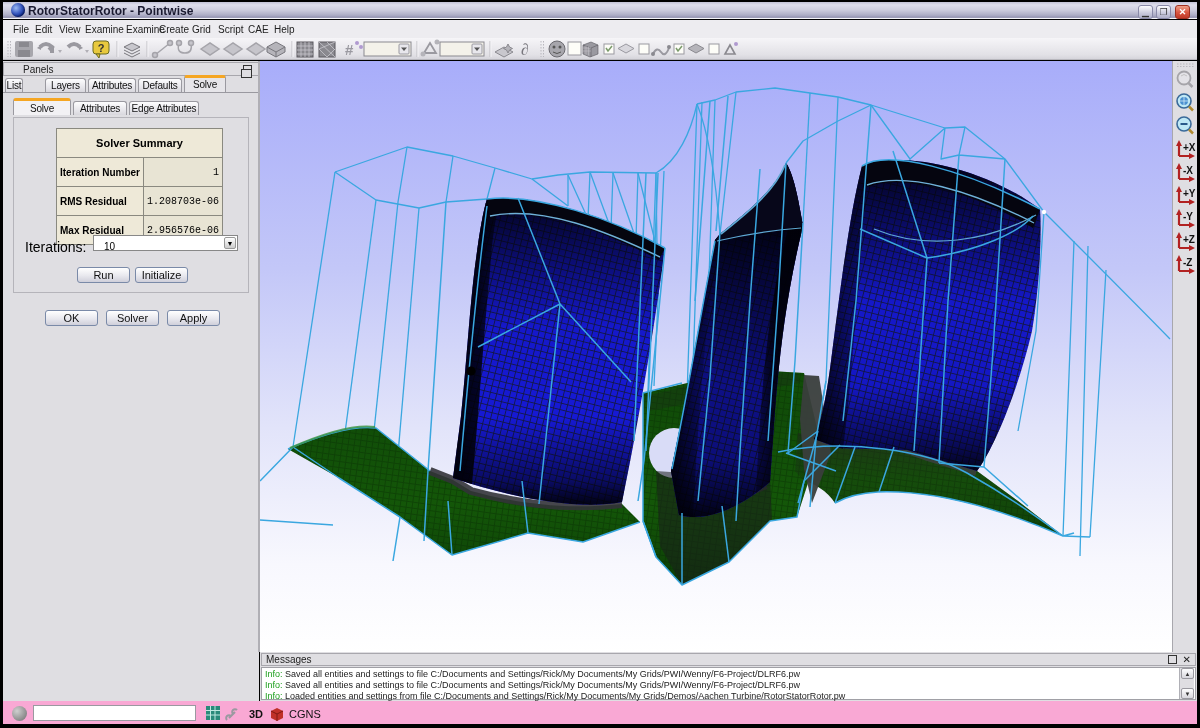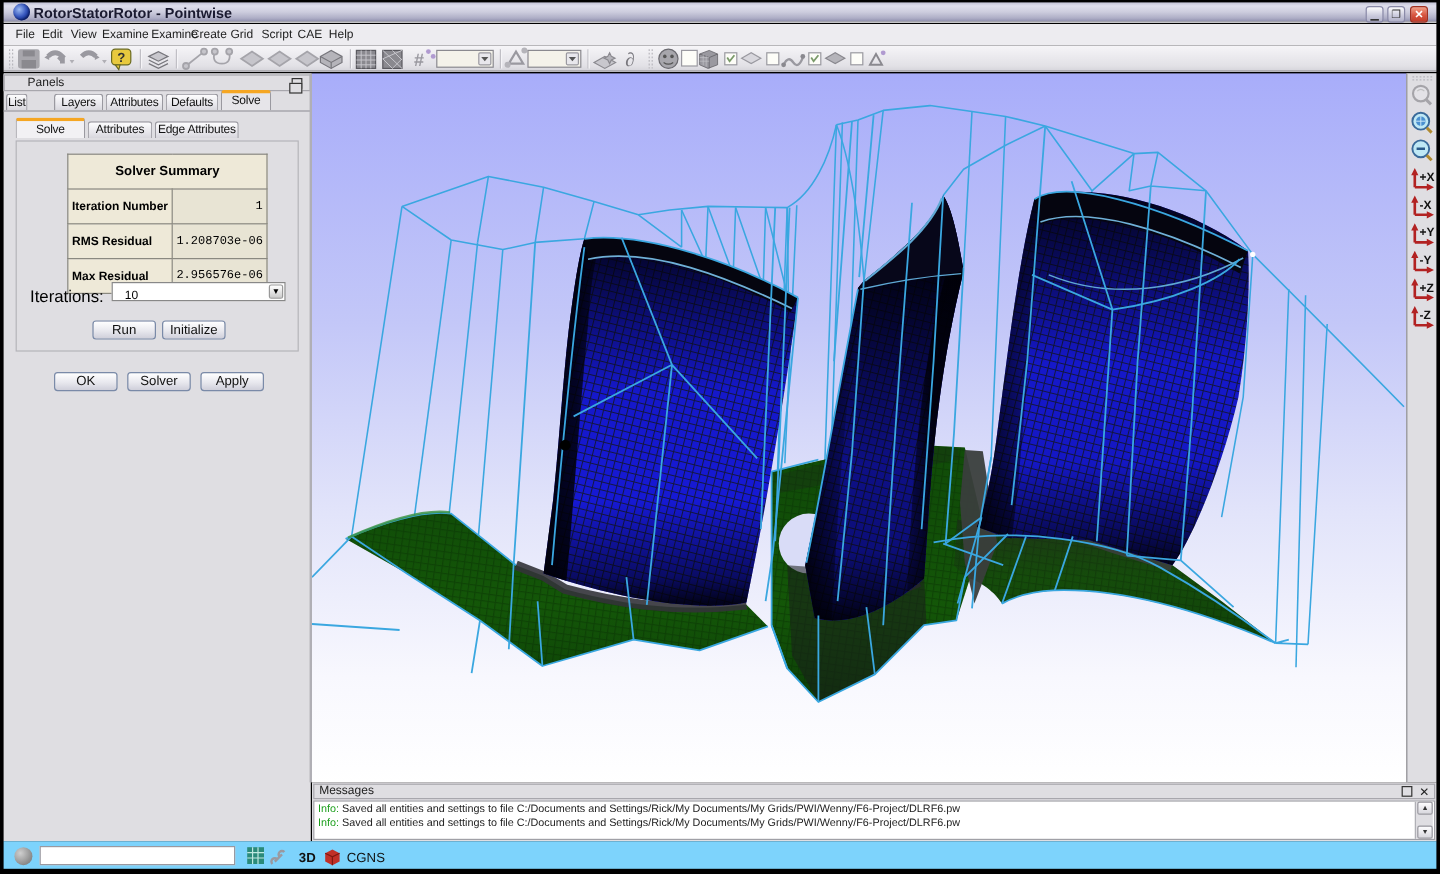--- a/index.html
+++ b/index.html
@@ -52,21 +52,21 @@
 #messages { position:absolute; left:260px; top:652px; width:937px; height:49px; background:#dfdee2; }
 #msghdr { position:absolute; left:1px; top:1px; width:935px; height:13px; border:1px solid #a8a7ad;
   font-size:10px; color:#222; padding:0 0 0 4px; background:#dfdee2; }
 #msgbody { position:absolute; left:1px; top:15px; width:935px; height:33px; background:#fff; border:1px solid #a0a0a6; }
 .logline { font-size:9px; color:#222; padding:1px 0 0 3px; white-space:nowrap; }
 .loginfo { color:#1fa01f; }
 #msgscroll { position:absolute; right:1px; top:0px; width:15px; height:31px; background:#dfdee2; border-left:1px solid #b0b0b6; }
 .scrbtn { position:absolute; left:1px; width:13px; height:11px; border:1px solid #9a99a0; border-radius:2px;
   background:linear-gradient(#fdfdfe,#d8d7dd); font-size:6px; text-align:center; line-height:10px; color:#333; }
 
-#statusbar { position:absolute; left:3px; top:701px; width:1194px; height:23px; background:#7dd3fc; }
+#statusbar { position:absolute; left:3px; top:701px; width:1194px; height:23px; background:#f9a8d4; }
 #led { position:absolute; left:9px; top:5px; width:15px; height:15px; border-radius:50%;
   background:radial-gradient(circle at 5px 5px, #cfcfcf, #8a8a8a 70%, #6f6f6f); }
 #statfield { position:absolute; left:30px; top:4px; width:163px; height:16px; background:#fff; border:1px solid #9a99a0; }
 
 #rtools { position:absolute; left:1172px; top:61px; width:25px; height:591px; background:#dfdee2; border-left:1px solid #a8a7ad; }
 
 #viewport { position:absolute; left:260px; top:61px; width:912px; height:591px; } #vpdiv { position:absolute; left:258px; top:61px; width:2px; height:591px; background:#b0afb5; }
 </style>
 </head>
 <body>
@@ -481,20 +481,21 @@
             <text x="7" y="12">-Z</text>
           </g>
     </g>
   </svg>
   </div>
   <div id="messages">
     <div id="msghdr">Messages<span style="position:absolute;right:18px;top:1px;width:9px;height:9px;border:1px solid #333;"></span><span style="position:absolute;right:4px;top:0px;font-size:10px;color:#222;">✕</span></div>
     <div id="msgbody">
       <div class="logline"><span class="loginfo">Info:</span> Saved all entities and settings to file C:/Documents and Settings/Rick/My Documents/My Grids/PWI/Wenny/F6-Project/DLRF6.pw</div>
       <div class="logline"><span class="loginfo">Info:</span> Saved all entities and settings to file C:/Documents and Settings/Rick/My Documents/My Grids/PWI/Wenny/F6-Project/DLRF6.pw</div>
+      <div class="logline"><span class="loginfo">Info:</span> Loaded entities and settings from file C:/Documents and Settings/Rick/My Documents/My Grids/Demos/Aachen Turbine/RotorStatorRotor.pw</div>
       <div id="msgscroll">
         <div class="scrbtn" style="top:0px;">▲</div>
         <div class="scrbtn" style="bottom:0px;">▼</div>
       </div>
     </div>
   </div>
   <div id="statusbar">
     <div id="led"></div>
     <div id="statfield"></div>
     <svg style="position:absolute;left:200px;top:3px;" width="140" height="19" xmlns="http://www.w3.org/2000/svg">

